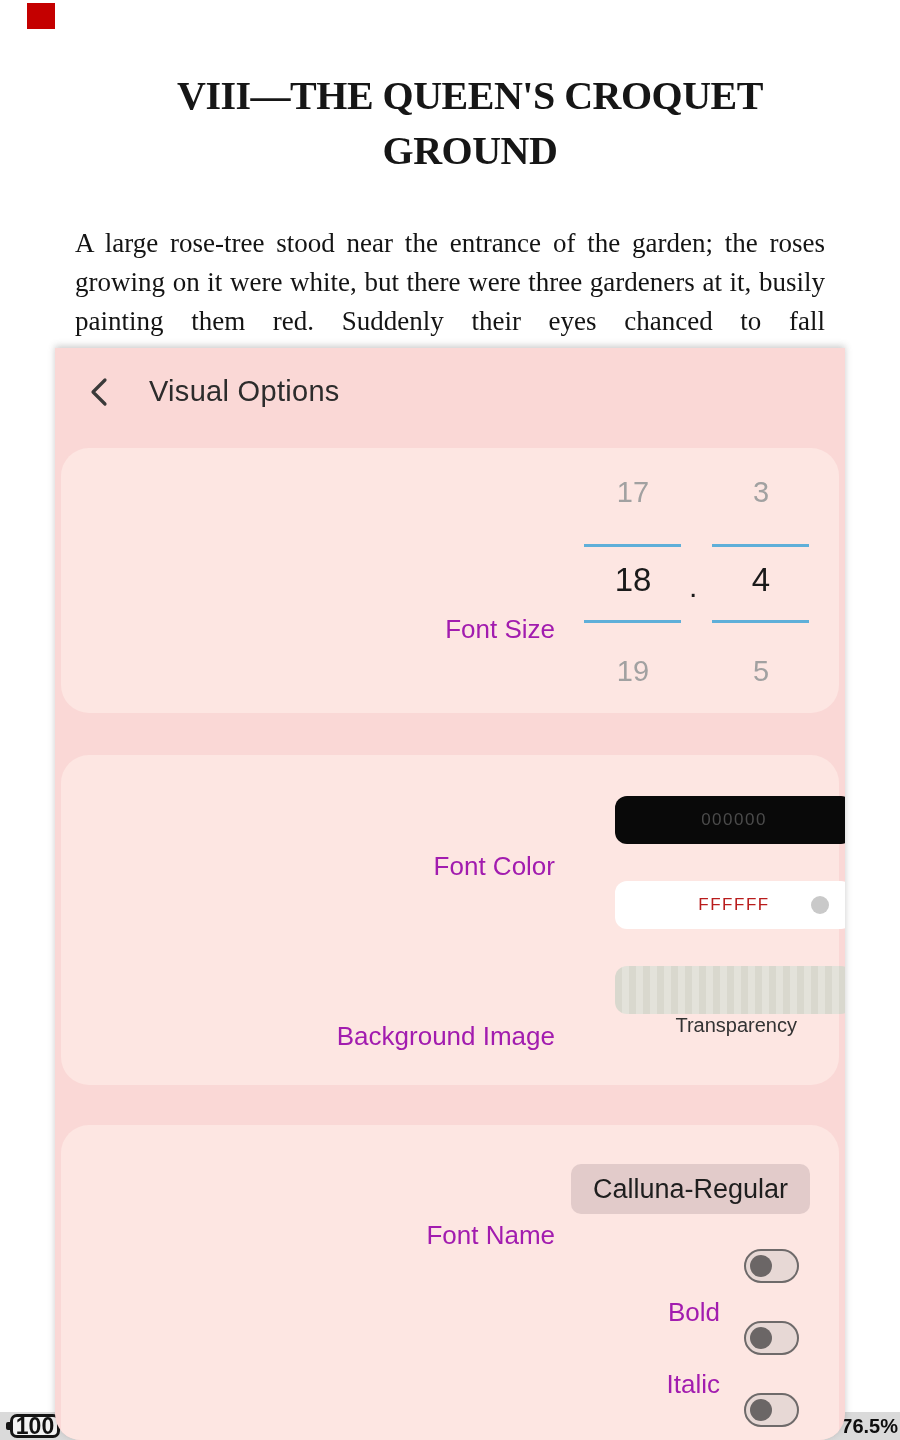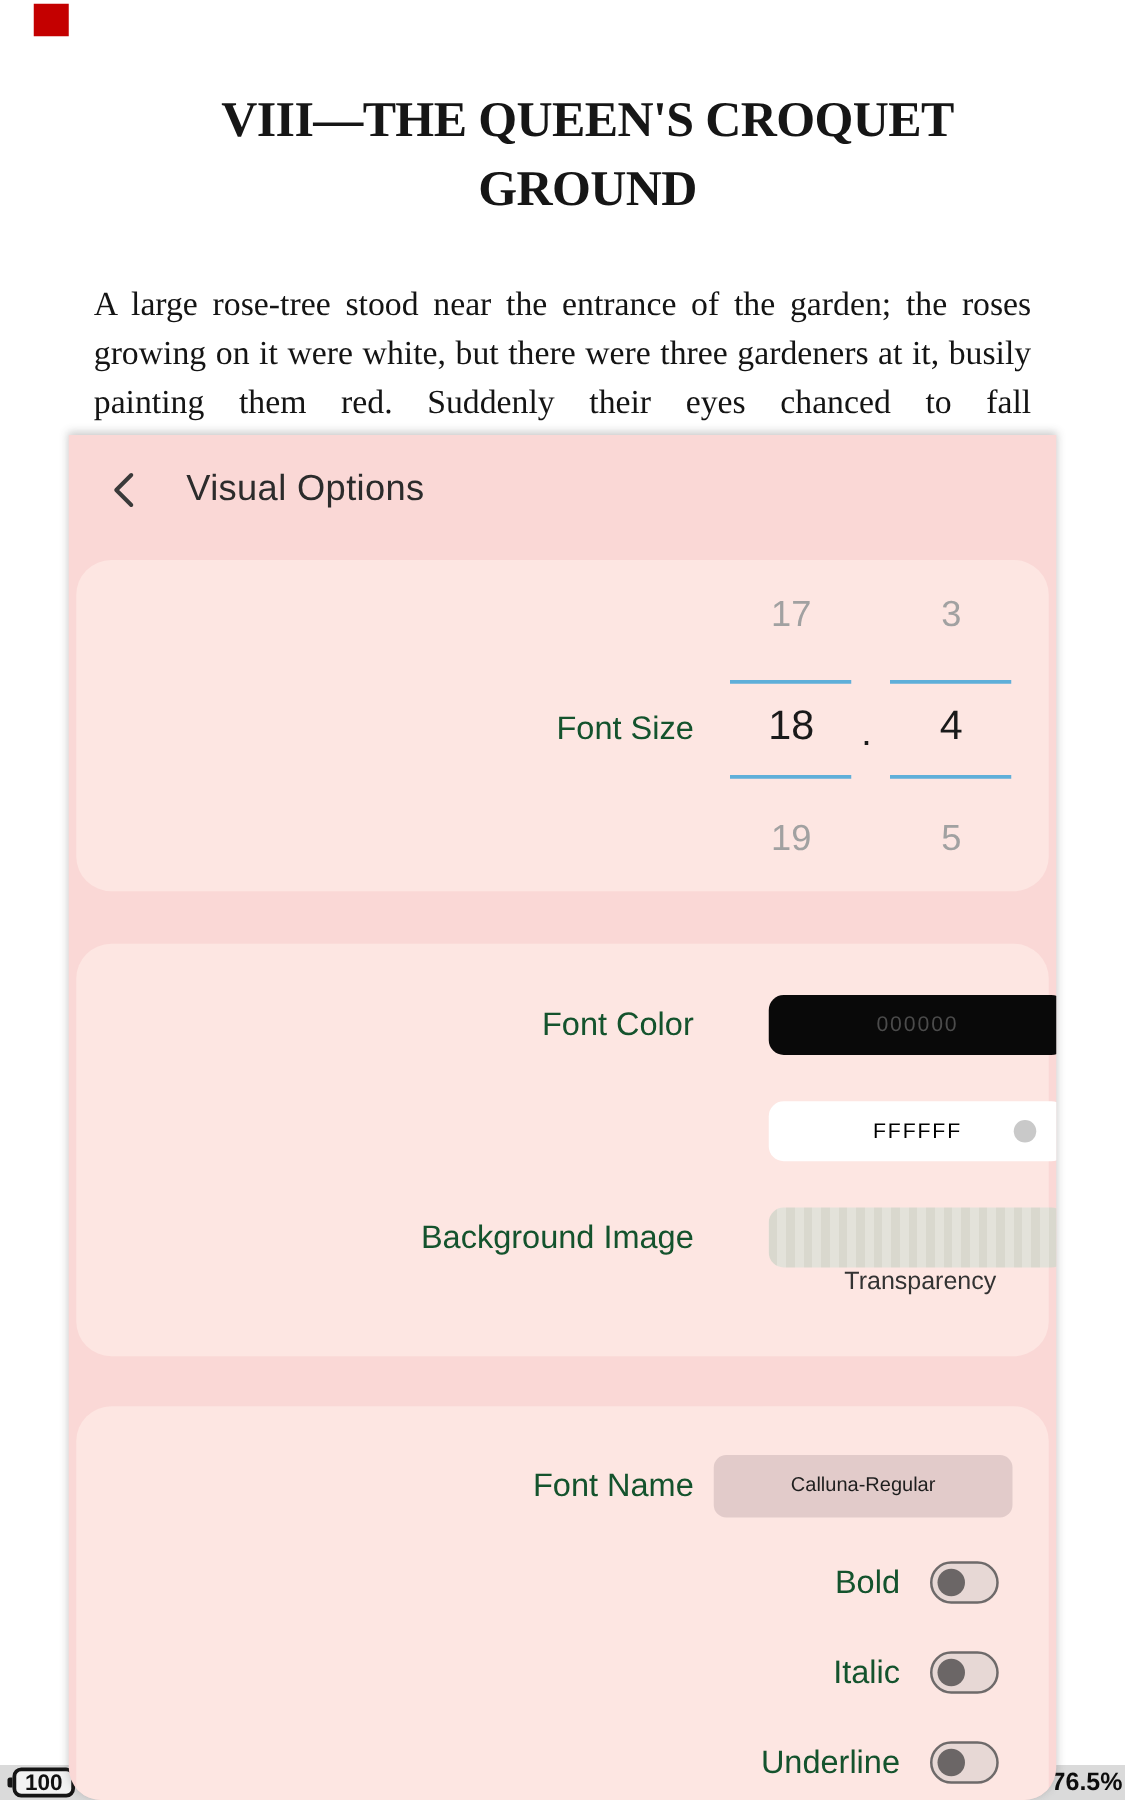--- a/index.html
+++ b/index.html
@@ -14,60 +14,60 @@
     color:#161616; letter-spacing:-0.5px;padding-left:40px; }
   .chapter-title .inner { display:inline-block; max-width:640px; }
   .book-paragraph { position:absolute; left:75px; top:224px; width:750px; height:126px; overflow:hidden;
     font-family:"Liberation Serif", serif; font-size:27px; line-height:39px; color:#141414;
     text-align:justify; text-align-last:justify; }
 
   
   .status-bar { position:absolute; left:0; top:1412px; width:900px; height:28px; background:#dadada; z-index:1; }
   .battery { position:absolute; left:10px; top:2px; width:50px; height:24px;
     border:3px solid #151515; border-radius:7px; background:#f2f2f2;
-    font-size:18px; font-weight:bold; color:#111; text-align:center; line-height:19px; }
+    font-size:23px; font-weight:bold; color:#111; text-align:center; line-height:19px; }
   .battery::before { content:""; position:absolute; left:-7px; top:5px; width:4px; height:8px;
     background:#151515; border-radius:2px 0 0 2px; }
   .progress { position:absolute; right:2px; top:3px; font-size:20px; font-weight:bold; color:#0d0d0d; }
 
   
   .panel { position:absolute; left:55px; top:348px; width:790px; height:1092px;
     background:#fad8d6; z-index:2; overflow:hidden; border-radius:0 0 26px 26px;
     box-shadow:0 -2px 7px rgba(70,70,70,0.28); }
   .card { position:absolute; left:6px; width:778px; background:#fde6e2; border-radius:28px; }
   .card1 { top:100px; height:265px; }
   .card2 { top:407px; height:330px; }
   .card3 { top:777px; height:400px; }
 
   .panel-header-back { position:absolute; left:33px; top:29px; width:22px; height:30px; cursor:pointer; }
   .panel-title { position:absolute; left:94px; top:27px; font-size:29px; color:#2c2c2c; letter-spacing:0.3px; }
 
-  .row-label { position:absolute; font-size:26px; color:#14532d; white-space:nowrap; }
+  .row-label { position:absolute; font-size:26px; color:#a21caf; white-space:nowrap;margin-top:47px; }
 
   
   .pick-num { position:absolute; width:140px; text-align:center; }
   .pick-dim { font-size:29px; color:#a1a1a1; }
   .pick-sel { font-size:33px; color:#1a1a1a; }
   .pick-line { position:absolute; width:97px; height:3px; background:#5fafd9; }
   .pick-dot { position:absolute; font-size:30px; color:#1a1a1a; }
 
   
   .swatch { position:absolute; left:536px; width:238px; height:48px; border-radius:12px;
     text-align:center; line-height:48px; font-size:17px; letter-spacing:1.5px; cursor:pointer;margin-left:24px; }
   .swatch-font { background:#090909; color:#4b4b4b; }
-  .swatch-bg { background:#ffffff; color:#000000;text-align:center; }
+  .swatch-bg { background:#ffffff; color:#b91c1c;text-align:center; }
   .swatch-bg .dot { position:absolute; right:24px; top:15px; width:18px; height:18px;
     border-radius:50%; background:#c9c9c9; }
   .swatch-img { background:repeating-linear-gradient(90deg,#d9d8ce 0 7px,#e3e2da 7px 14px); }
   .transparency { position:absolute; right:48px; top:666px; font-size:20px; color:#333;text-align:center; }
 
   
   .font-name-btn { position:absolute; left:516px; top:816px; width:239px; height:50px;
     background:#e2cbca; border-radius:10px; text-align:center; line-height:50px;
-    font-size:16px; color:#1e1e1e; cursor:pointer; }
+    font-size:27px; color:#1e1e1e; cursor:pointer; }
   .toggle { position:absolute; left:689px; width:55px; height:34px; border:2.5px solid #6e6a6a;
     border-radius:17px; background:#e7d8d5; cursor:pointer; }
   .toggle .knob { position:absolute; left:4px; top:3.5px; width:22px; height:22px;
     border-radius:50%; background:#6b6666; }
 </style>
 </head>
 <body>
 
 <div class="stage">
 

